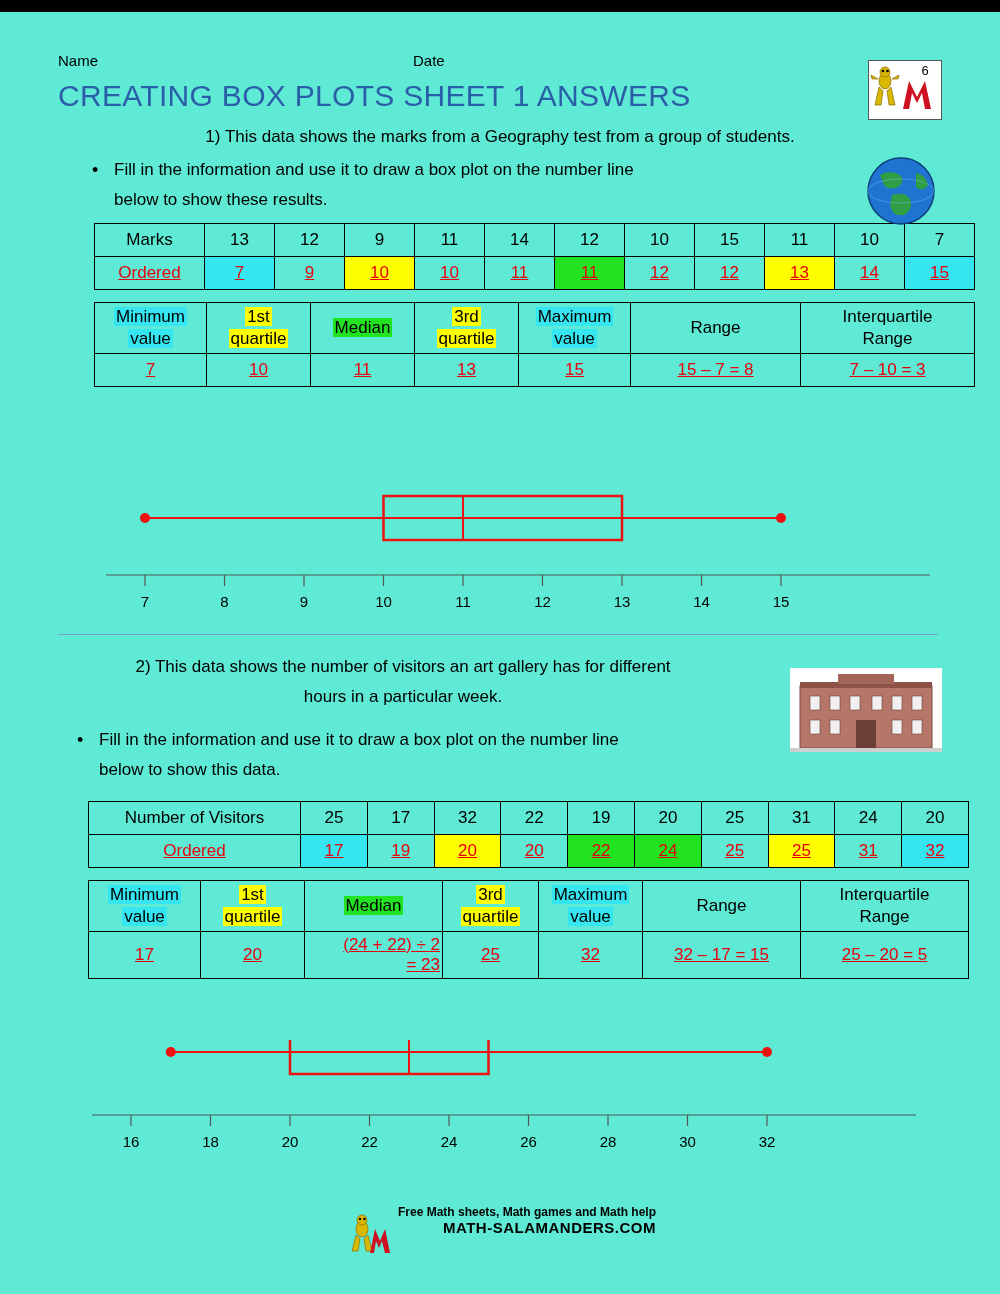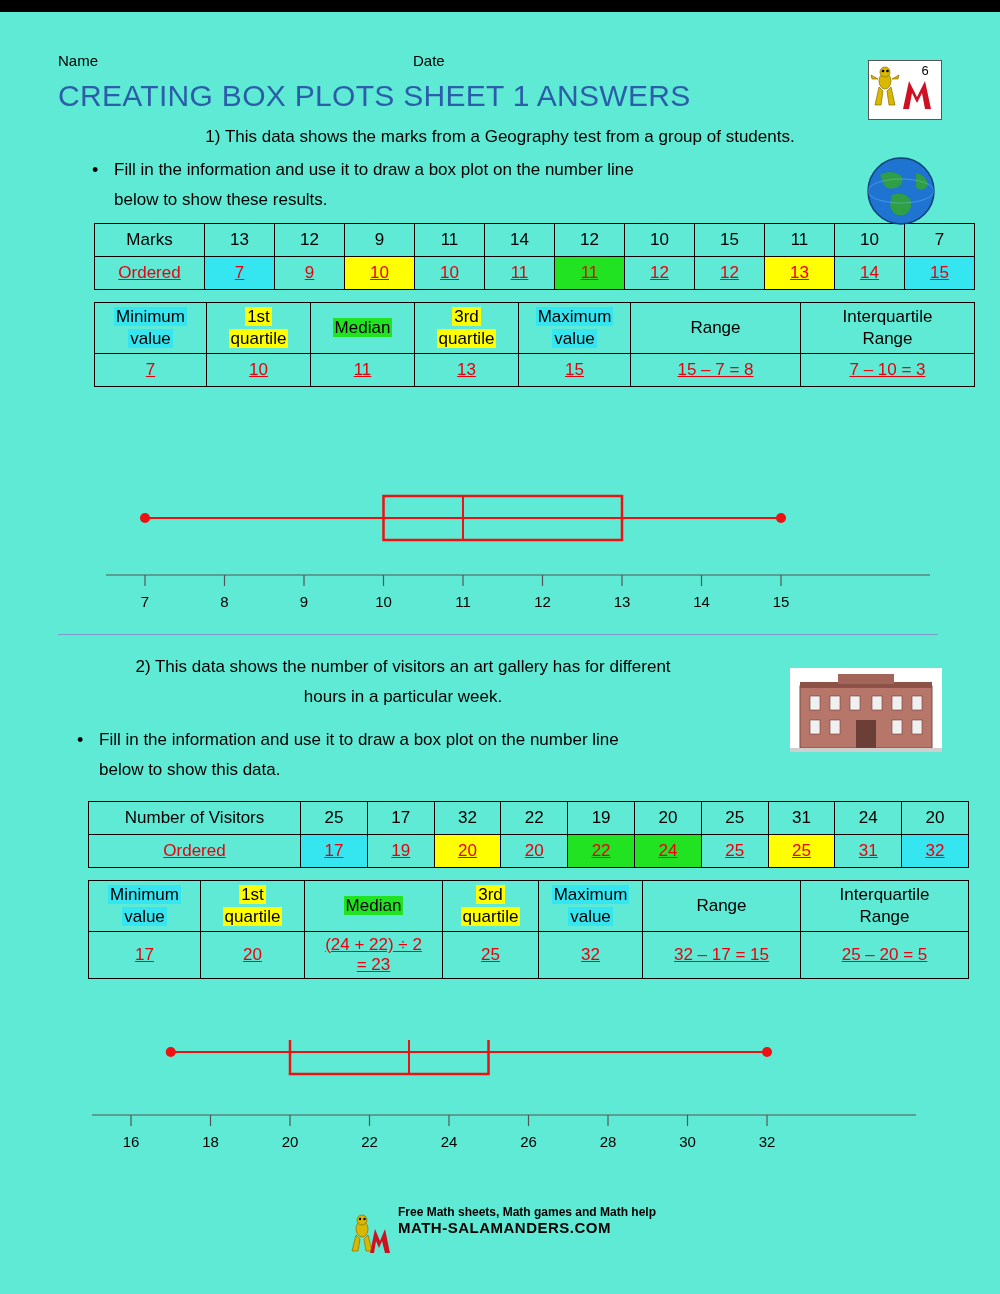--- a/index.html
+++ b/index.html
@@ -74,21 +74,21 @@
   }
   table.grid td {
     border: 1px solid #000000;
     text-align: center;
     font-size: 17px;
     padding: 3px 2px;
     height: 26px;
     vertical-align: middle;
   }
   .red { color: #e8000d; }
-  .u { text-decoration: underline; }
+  .u { text-decoration: underline; text-align: right; }
   .hl-cyan { background: #35e6f0; }
   .hl-yellow { background: #ffff00; }
   .hl-green { background: #22e322; text-align: right; }
 
   .stats td { height: 28px; }
   .stats .lbl { font-size: 17px; line-height: 22px; }
   .mark-hl { padding: 0 2px; }
 
   
   .plotwrap { position: relative; }
@@ -123,21 +123,21 @@
   .footer .f2 {
     font-size: 15px;
     font-weight: bold;
     color: #000;
     letter-spacing: 0.5px;
   }
   .footer-inner {
     display: inline-block;
     position: relative;
     padding-left: 54px;
-    text-align: left;
+    text-align: right;
   }
 </style>
 </head>
 <body>
 
 <div class="page">
 
   <div class="topbar"></div>
 
   <div class="content">

